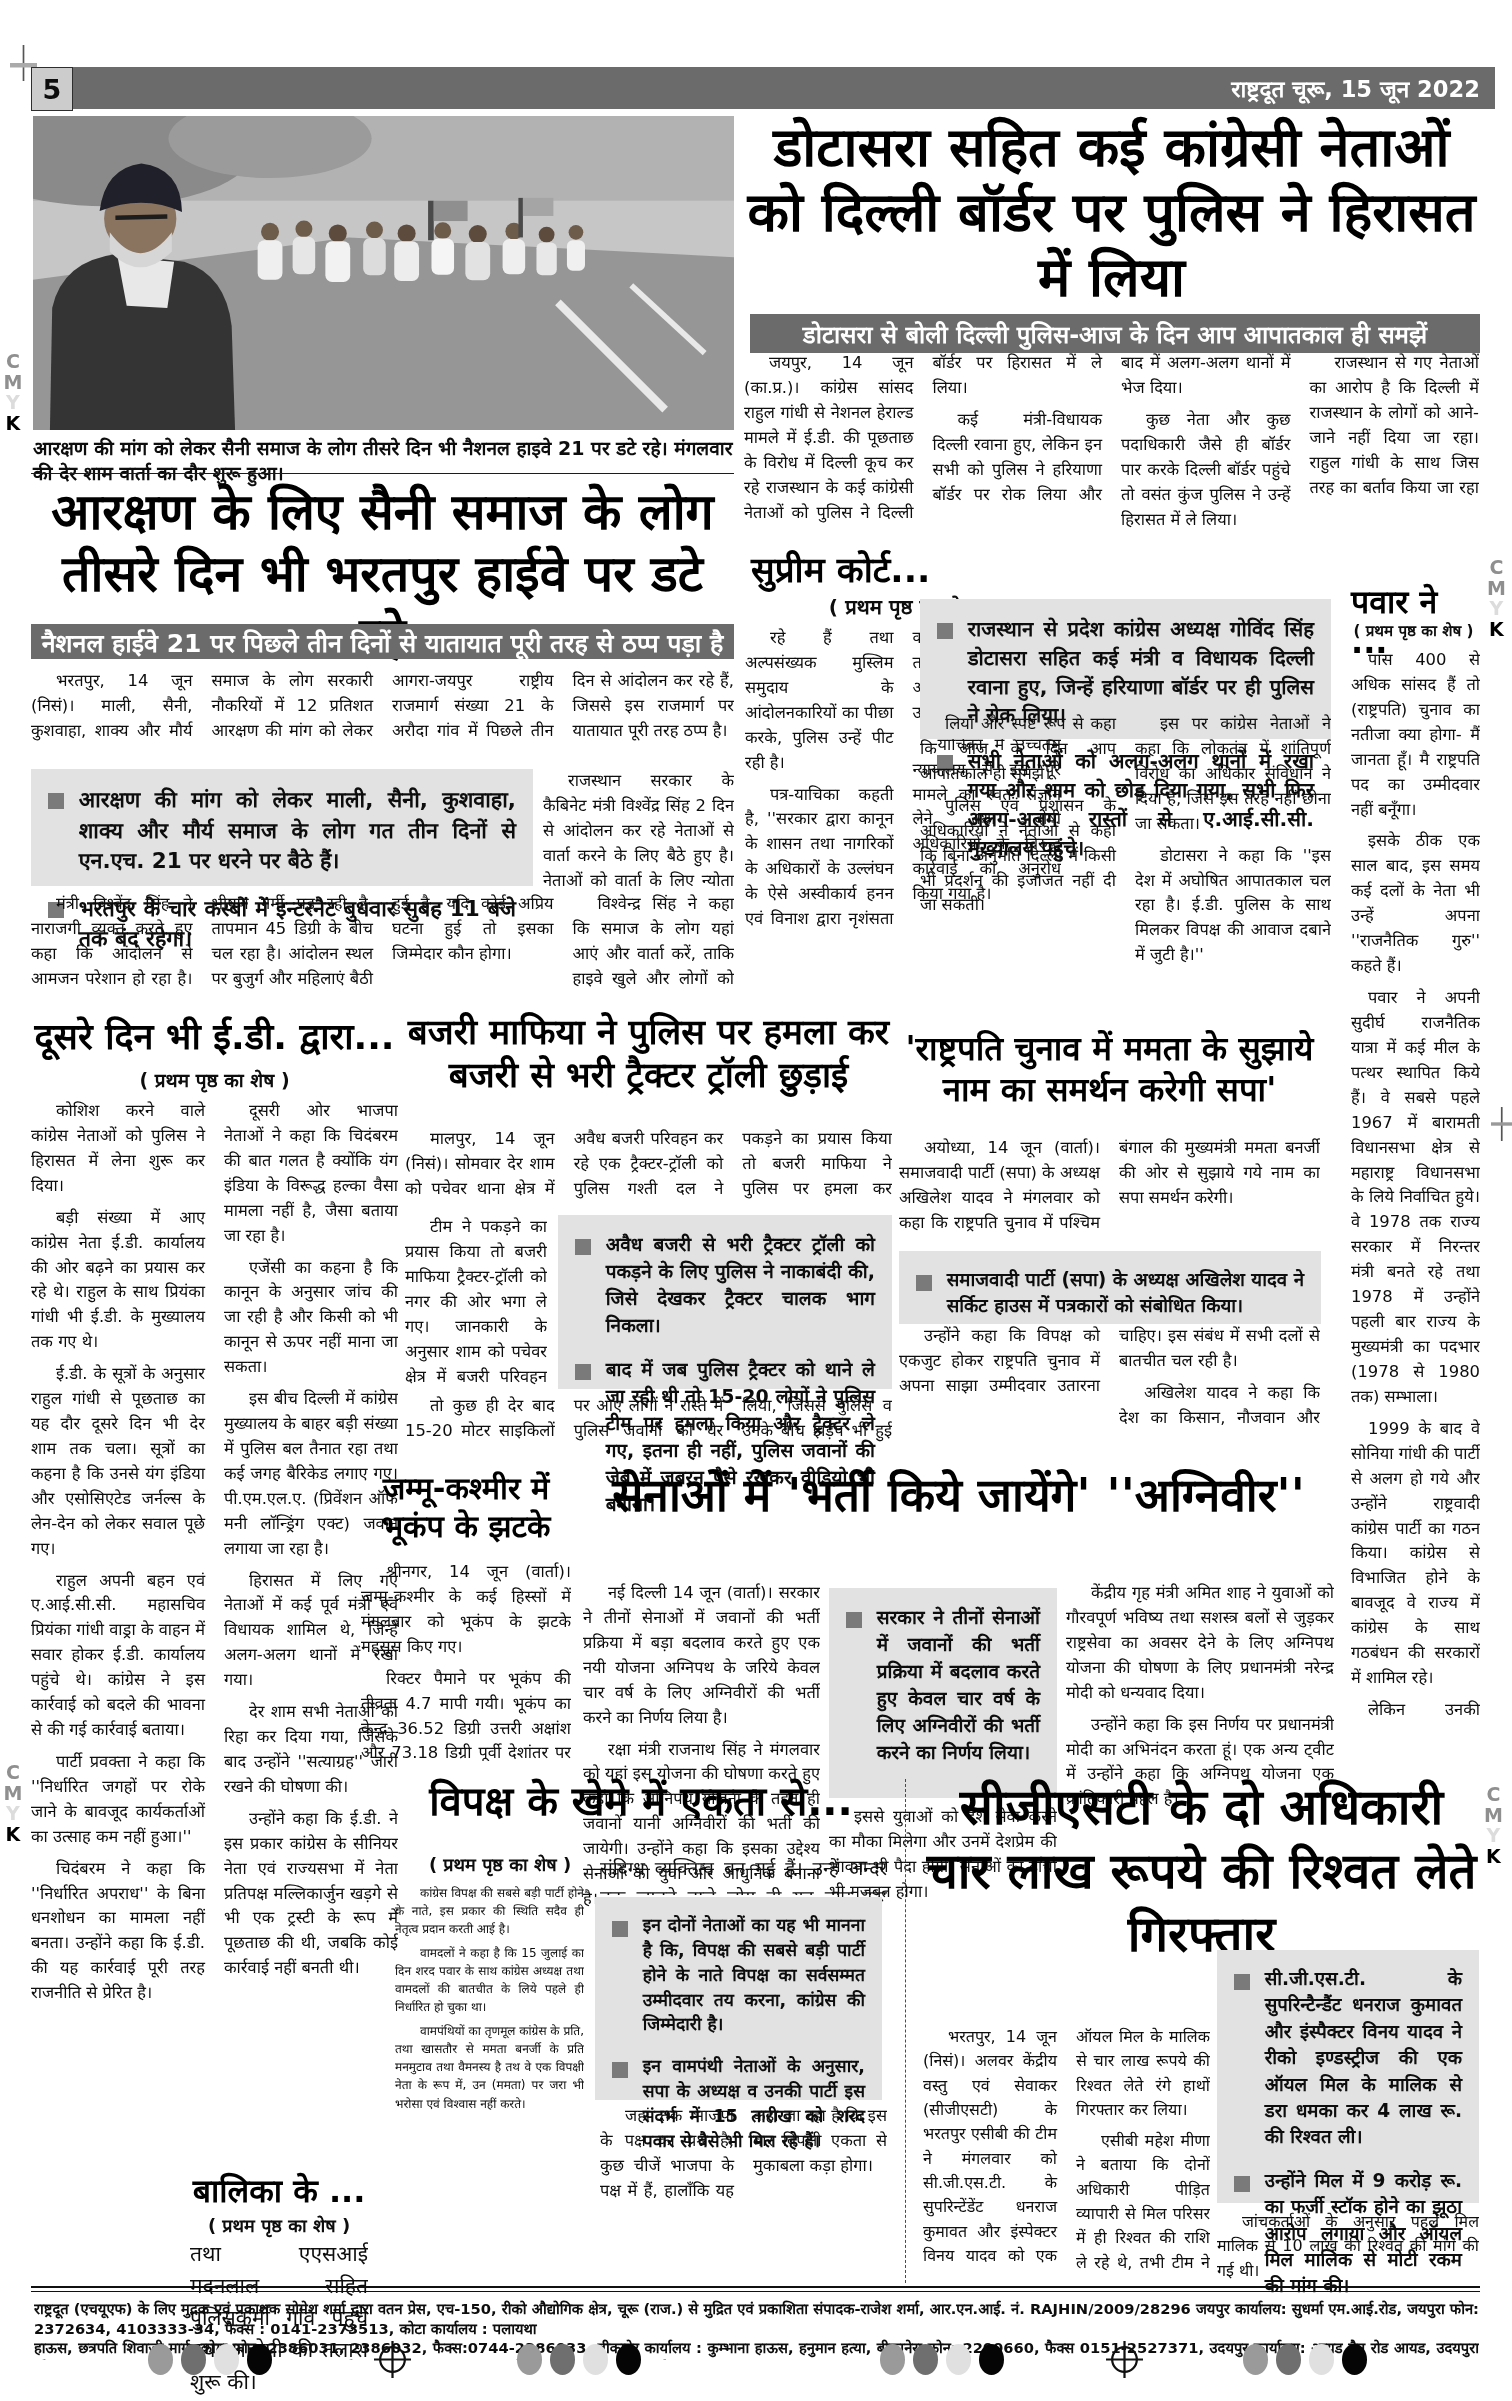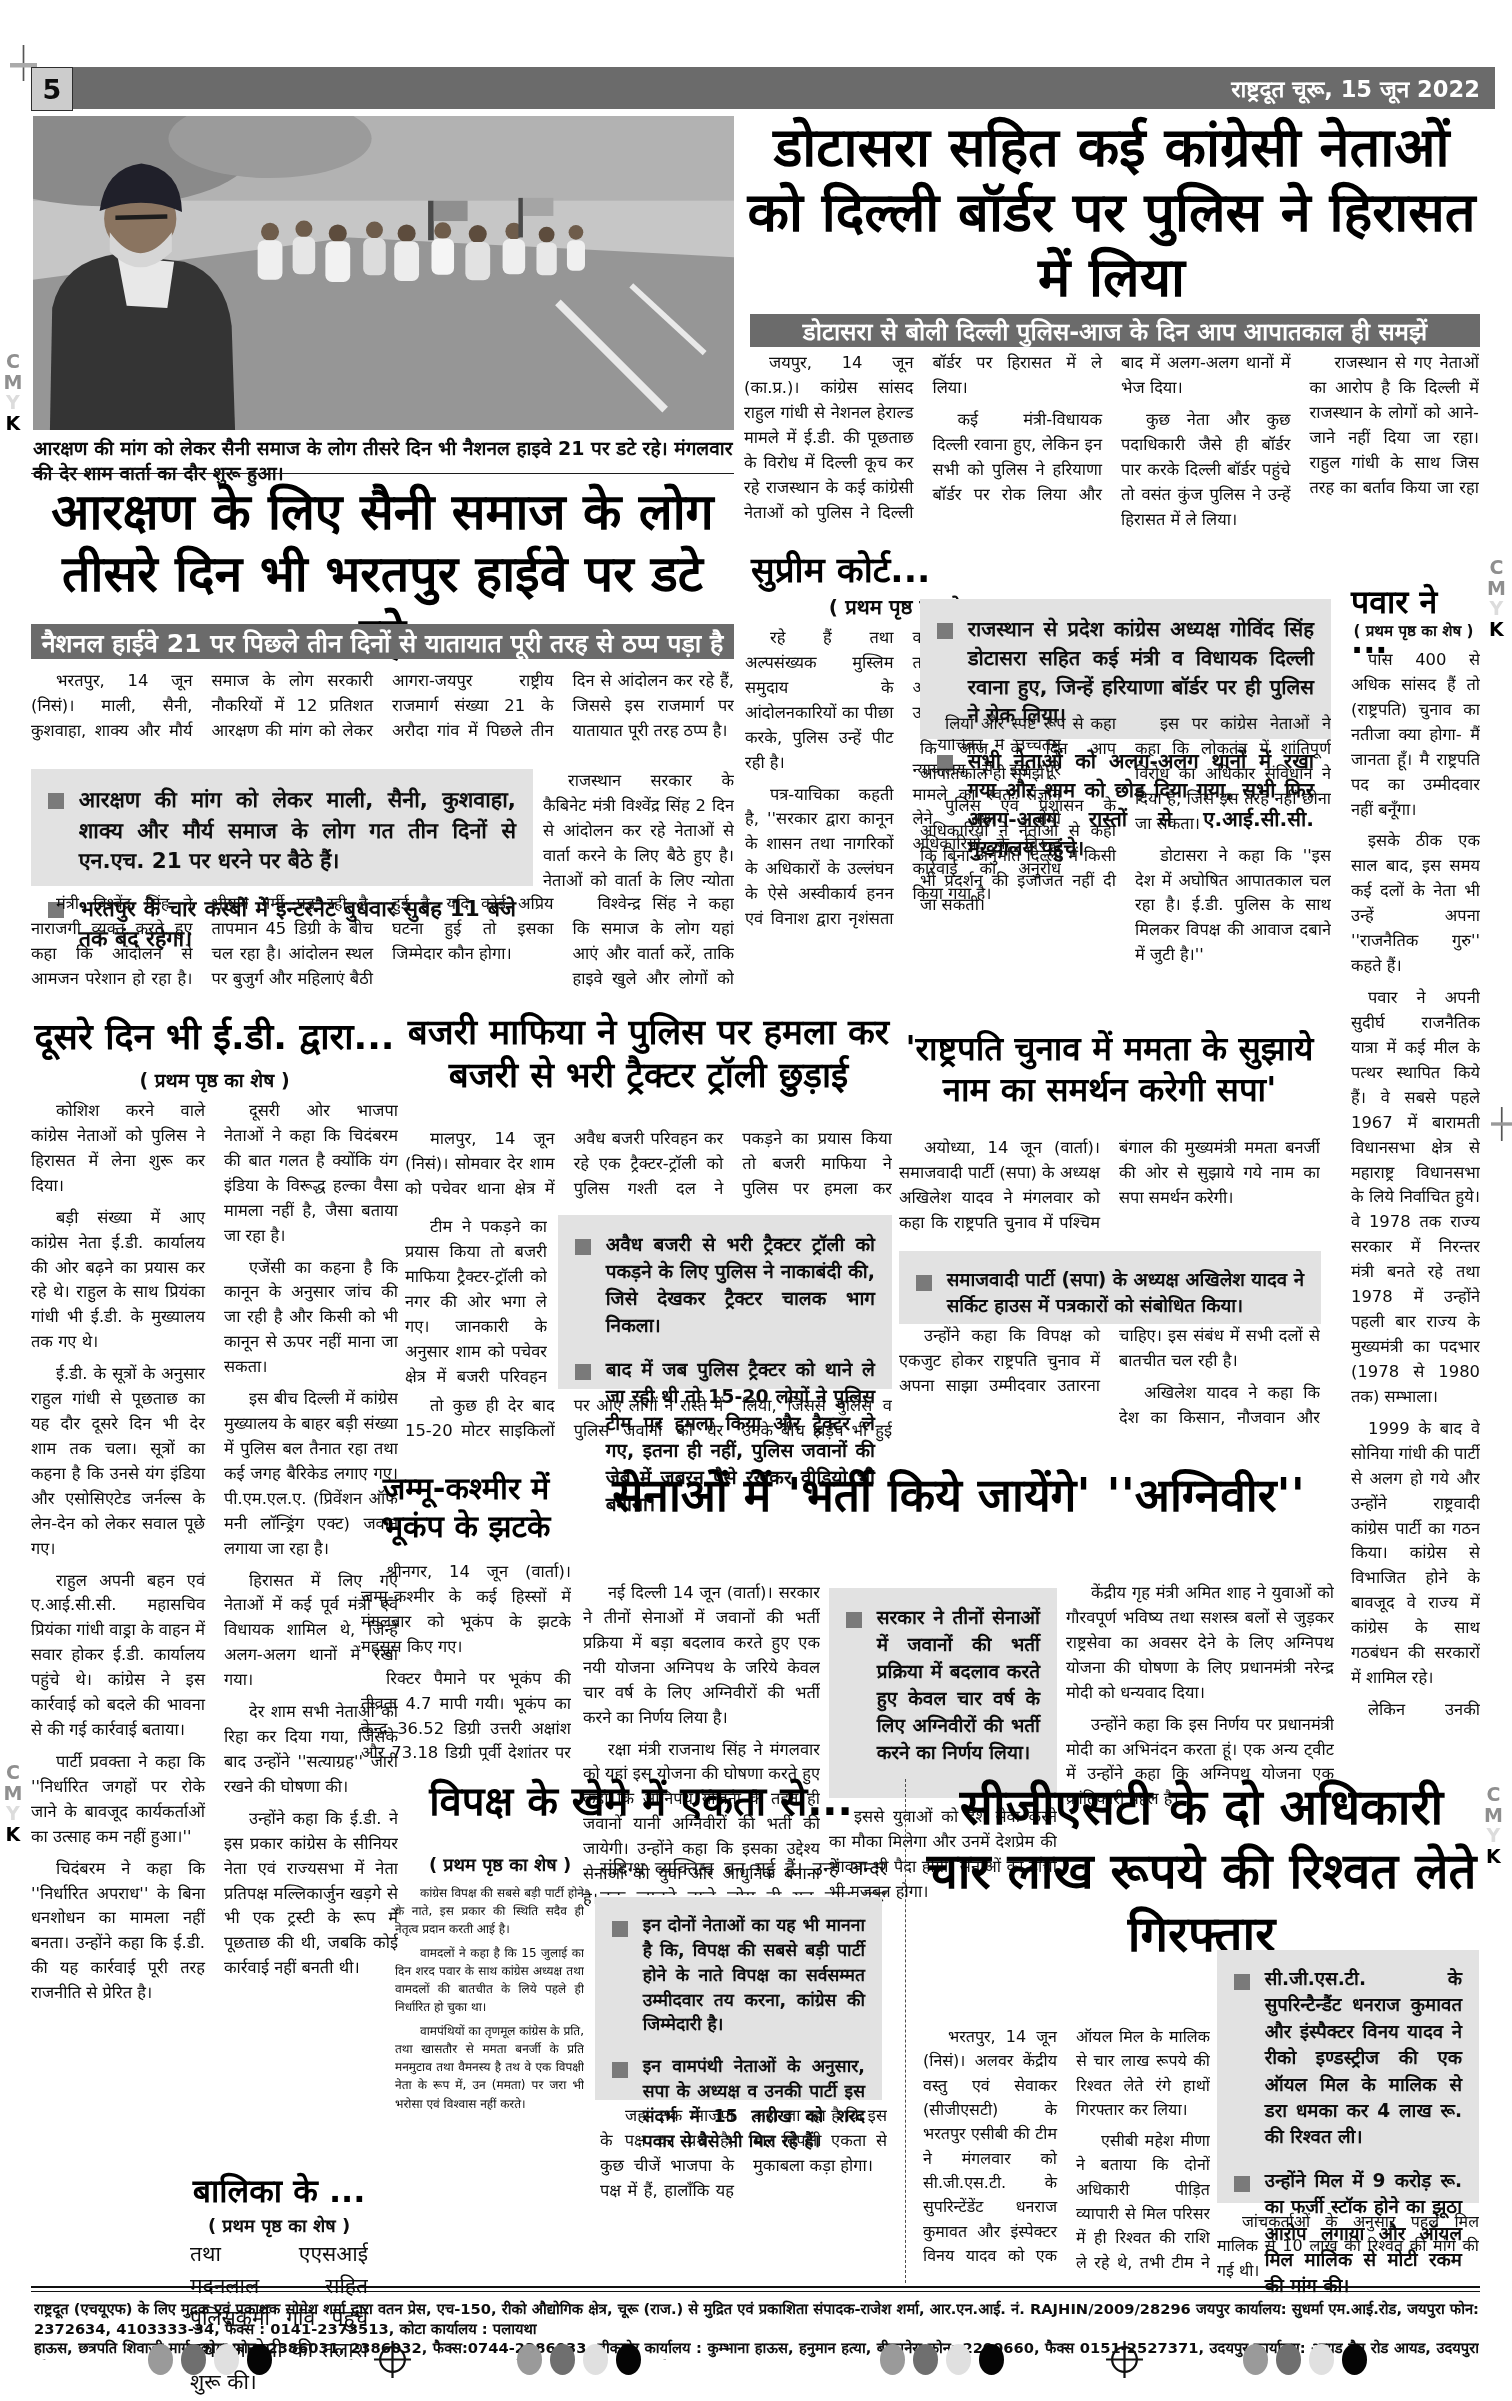--- a/index.html
+++ b/index.html
@@ -119,21 +119,21 @@
       <p class="para">राजस्थान सरकार के कैबिनेट मंत्री विश्वेंद्र सिंह 2 दिन से आंदोलन कर रहे नेताओं से वार्ता करने के लिए बैठे हुए है। नेताओं को वार्ता के लिए न्योता भी भेजा है। आंदोलनकारियों ने वार्ता के लिये 31 सदस्यों की लिस्ट प्रशासन को भेजी है।</p>
     </div>
   <div class="abs clip cols c4" style="left:31px;top:892px;width:703px;height:112px;font-size:16.4px;">
       <p class="para">मंत्री विश्वेंद्र सिंह ने नाराजगी व्यक्त करते हुए कहा कि आंदोलन से आमजन परेशान हो रहा है। भीषण गर्मी पड़ रही है, तापमान 45 डिग्री के बीच चल रहा है। आंदोलन स्थल पर बुजुर्ग और महिलाएं बैठी हुई है, यदि कोई अप्रिय घटना हुई तो इसका जिम्मेदार कौन होगा।</p>
       <p class="para">विश्वेन्द्र सिंह ने कहा कि समाज के लोग यहां आएं और वार्ता करें, ताकि हाइवे खुले और लोगों को राहत मिल सके और आपकी बात भी सरकार तक पहुंच सके। उन्होंने कहा कि ''मुझे तो फिलहाल ऐसा लगता है कि इस आंदोलन का कोई नेता भी नहीं है''।</p>
     </div>
 
   <div class="abs head" style="left:744px;top:116px;width:735px;font-size:54px;line-height:1.2;">
     <span>डोटासरा सहित कई कांग्रेसी नेताओं को दिल्ली बॉर्डर पर पुलिस ने हिरासत में लिया</span>
   </div>
-  <div class="abs kicker" style="left:750px;top:314px;width:730px;height:33px;font-size:24px;">
+  <div class="abs kicker" style="left:750px;top:314px;width:730px;height:39px;font-size:24px;">
     <span>डोटासरा से बोली दिल्ली पुलिस-आज के दिन आप आपातकाल ही समझें</span>
   </div>
   <div class="abs clip cols c4" style="left:744px;top:351px;width:735px;height:187px;font-size:16.4px;">
       <p class="para">जयपुर, 14 जून (का.प्र.)। कांग्रेस सांसद राहुल गांधी से नेशनल हेराल्ड मामले में ई.डी. की पूछताछ के विरोध में दिल्ली कूच कर रहे राजस्थान के कई कांग्रेसी नेताओं को पुलिस ने दिल्ली बॉर्डर पर हिरासत में ले लिया।</p>
       <p class="para">कई मंत्री-विधायक दिल्ली रवाना हुए, लेकिन इन सभी को पुलिस ने हरियाणा बॉर्डर पर रोक लिया और बाद में अलग-अलग थानों में भेज दिया।</p>
       <p class="para">कुछ नेता और कुछ पदाधिकारी जैसे ही बॉर्डर पार करके दिल्ली बॉर्डर पहुंचे तो वसंत कुंज पुलिस ने उन्हें हिरासत में ले लिया।</p>
       <p class="para">राजस्थान से गए नेताओं का आरोप है कि दिल्ली में राजस्थान के लोगों को आने-जाने नहीं दिया जा रहा। राहुल गांधी के साथ जिस तरह का बर्ताव किया जा रहा है, वह देश देख रहा है। आज तो हद हो गई।</p>
     </div>
 
   <div class="abs head" style="left:751px;top:549px;width:316px;font-size:35px;text-align:left;">

